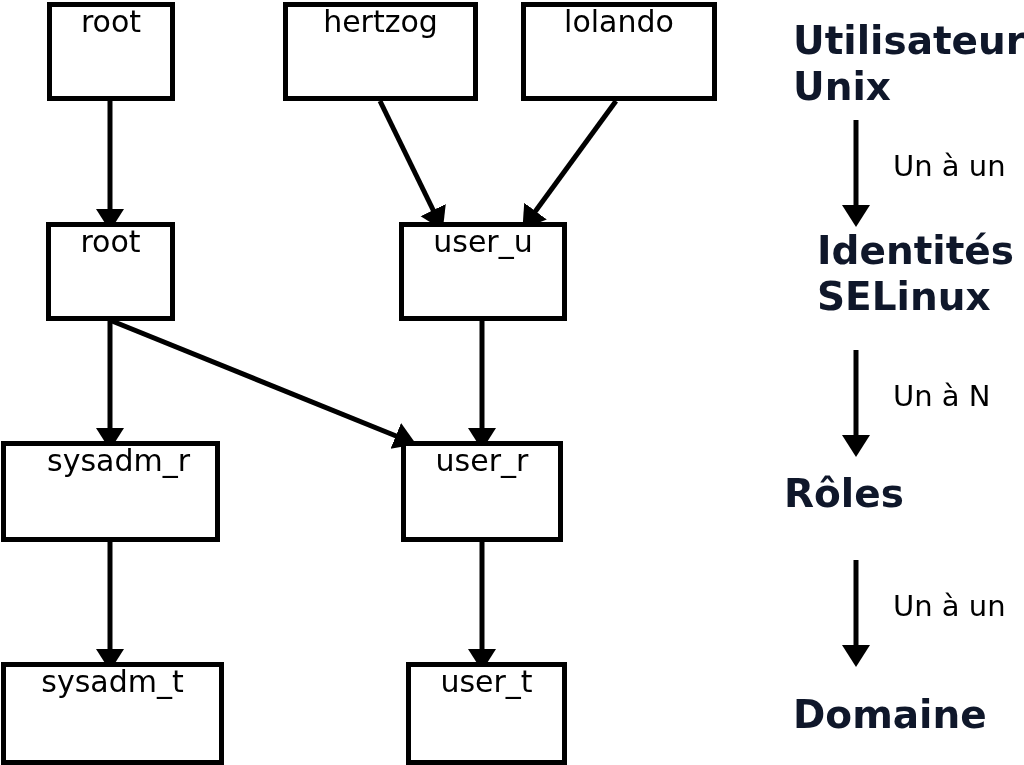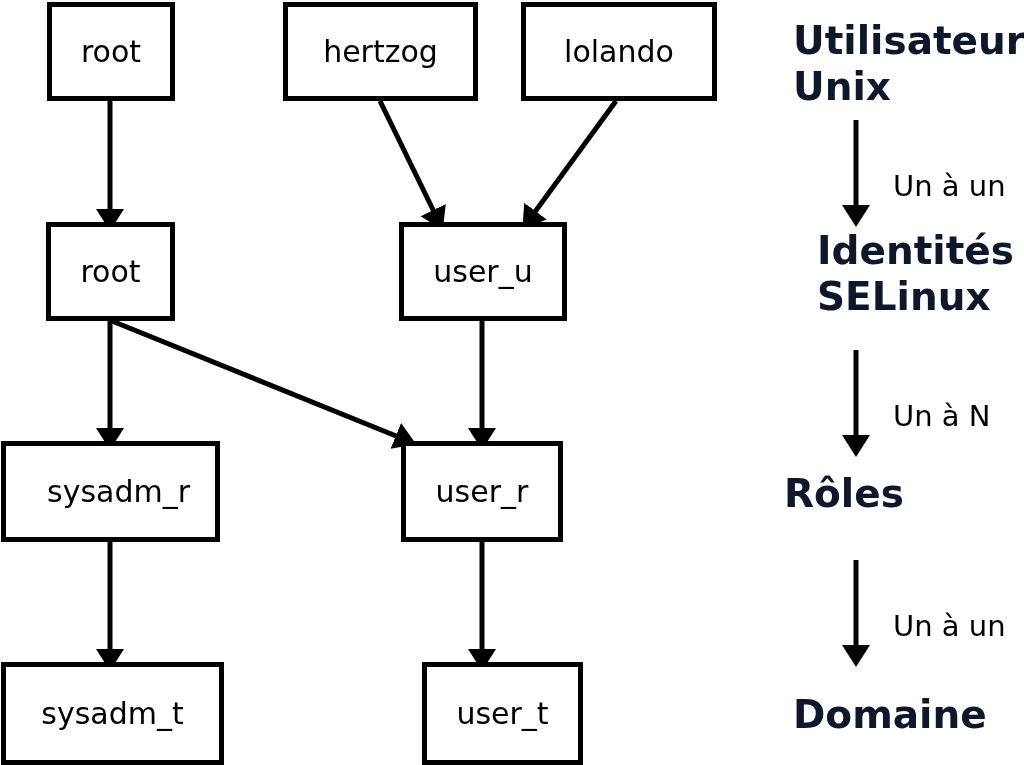--- a/index.html
+++ b/index.html
@@ -23,21 +23,20 @@
     top: 0;
     width: 1024px;
     height: 765px;
   }
   .node-box {
     position: absolute;
     box-sizing: border-box;
     border: 5px solid #000000;
     background: #ffffff;
     display: flex;
-    align-items: center;
     justify-content: center;
     font-family: "DejaVu Sans", sans-serif;
     font-size: 30px;
     color: #000000;
     line-height: 1;
     letter-spacing: 0px;
   }
   .legend-label {
     position: absolute;
     font-family: "DejaVu Sans", sans-serif;
@@ -48,21 +47,20 @@
     white-space: pre;
   }
   .legend-edge-label {
     position: absolute;
     font-family: "DejaVu Sans", sans-serif;
     font-weight: normal;
     font-size: 29px;
     color: #000000;
     line-height: 1;
     white-space: pre;
-    margin-top: 20px;
   }
 </style>
 </head>
 <body>
 
 <div id="canvas">
 
   <svg id="diagram-svg" viewBox="0 0 1024 765" xmlns="http://www.w3.org/2000/svg">
     <defs>
       <marker id="arrowhead" markerWidth="9" markerHeight="9" refX="2.2" refY="3" orient="auto" markerUnits="strokeWidth">
@@ -104,21 +102,21 @@
       </div>
       <div class="node-box" style="left: 1px; top: 441px; width: 219px; height: 101px; padding-left: 16px;">
         <span>sysadm_r</span>
       </div>
       <div class="node-box" style="left: 401px; top: 441px; width: 162px; height: 101px;">
         <span>user_r</span>
       </div>
       <div class="node-box" style="left: 1px; top: 662px; width: 223px; height: 103px;">
         <span>sysadm_t</span>
       </div>
-      <div class="node-box" style="left: 422px; top: 662px; width: 161px; height: 103px;">
+      <div class="node-box" style="left: 406px; top: 662px; width: 161px; height: 103px;">
         <span>user_t</span>
       </div>
     </div>
   <div id="legend-layer">
       <div class="legend-label" style="left: 793px; top: 18px;">Utilisateurs
 Unix</div>
       <div class="legend-label" style="left: 793px; top: 228px; margin-left: 24px;">Identités
 SELinux</div>
       <div class="legend-label" style="left: 784px; top: 471px;">Rôles</div>
       <div class="legend-label" style="left: 793px; top: 692px;">Domaine</div>

